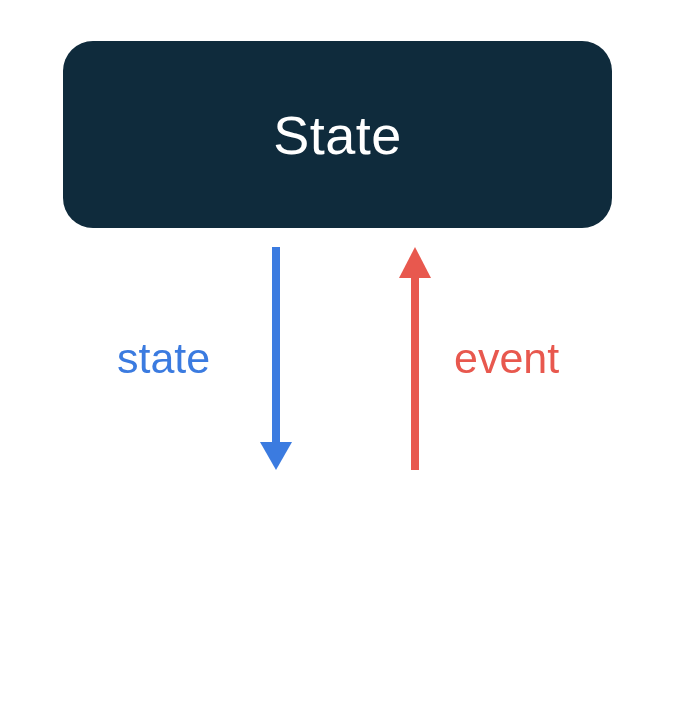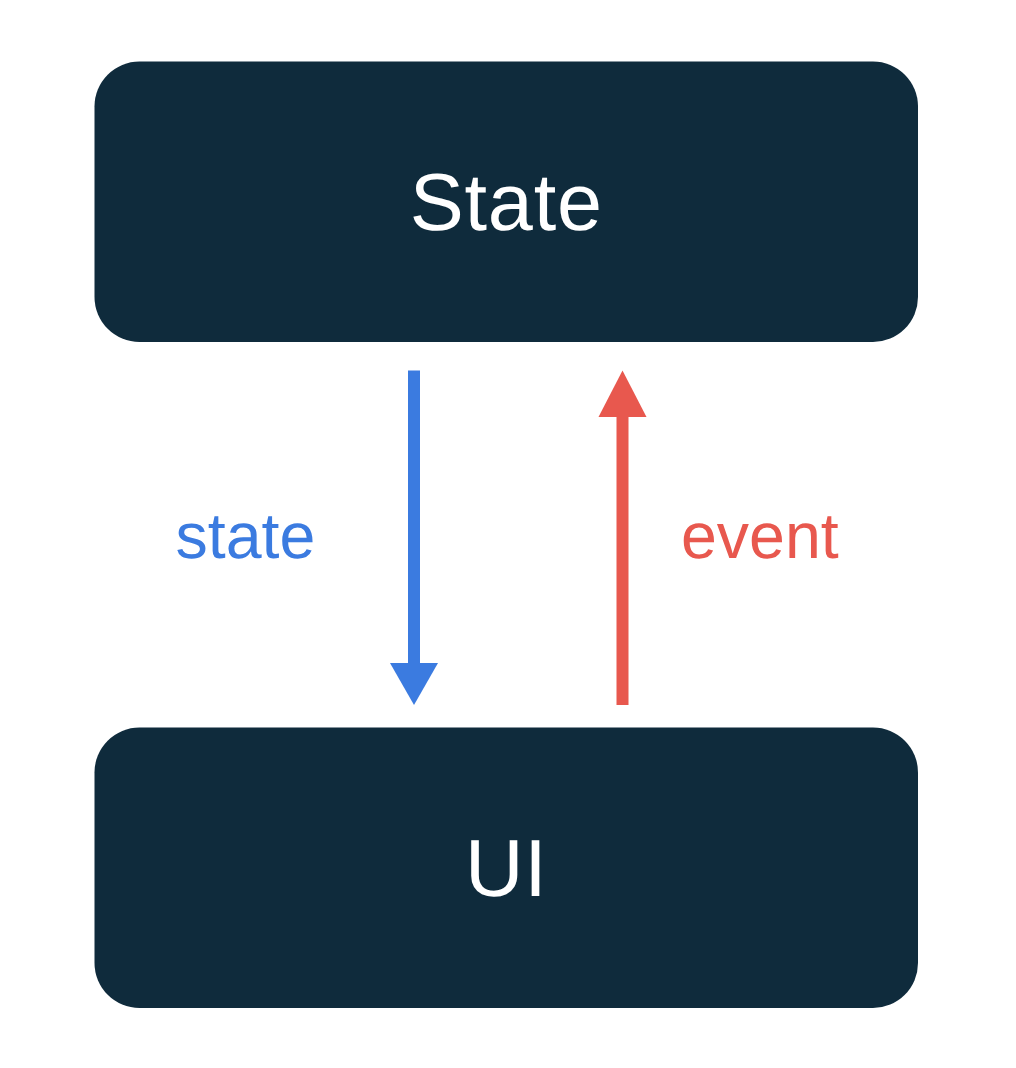--- a/index.html
+++ b/index.html
@@ -78,23 +78,20 @@
 </style>
 </head>
 <body>
 
 <div id="diagram-canvas" style="background: rgb(255, 255, 255);">
 
   <div id="node-state" class="node-box" style="background: rgb(15, 43, 60);">
     <span class="node-label" style="color: rgb(255, 255, 255);">State</span>
   </div>
 
-  <div id="node-ui" class="node-box" style="background: rgb(15, 43, 60);">
-    <span class="node-label" style="color: rgb(255, 255, 255);">UI</span>
-  </div>
 
   <svg id="arrow-layer" viewBox="0 0 677 712" width="677" height="712" xmlns="http://www.w3.org/2000/svg">
 
     <g>
       <line x1="276" y1="247" x2="276" y2="450" stroke="#3b7be0" stroke-width="8" stroke-linecap="butt"></line>
       <polygon points="276,470 260,442 292,442" fill="#3b7be0"></polygon>
     </g>
 
     <g>
       <line x1="415" y1="470" x2="415" y2="268" stroke="#e8584e" stroke-width="8" stroke-linecap="butt"></line>

